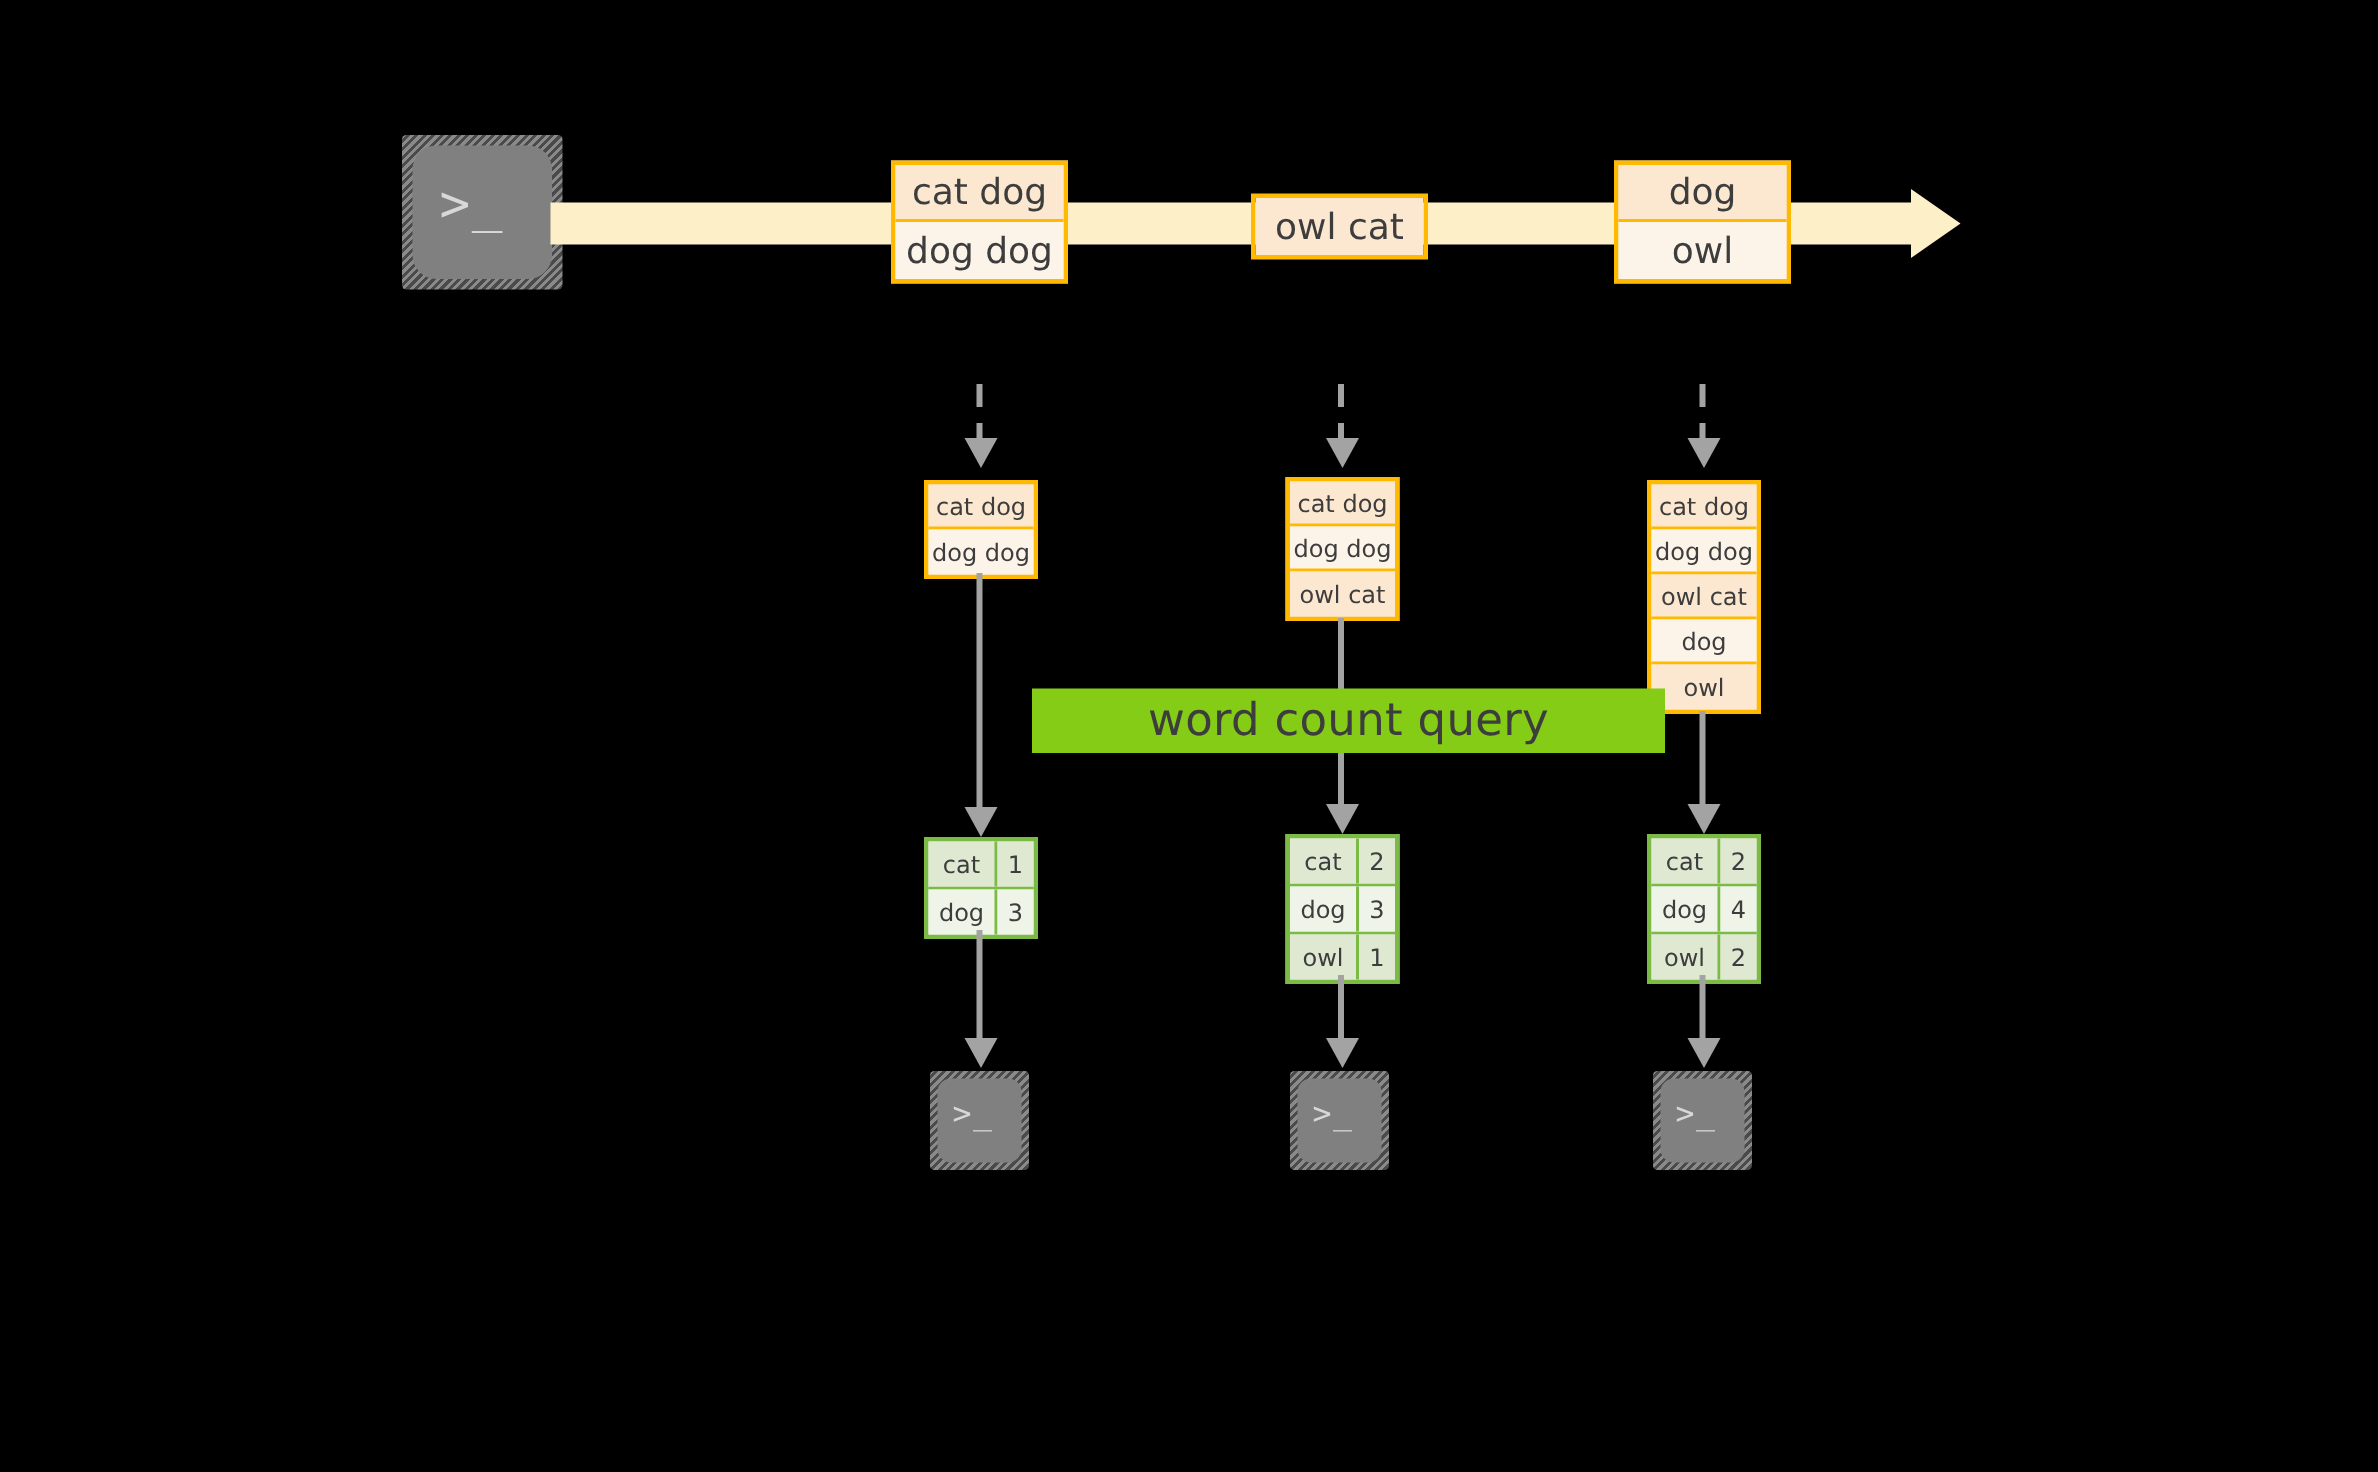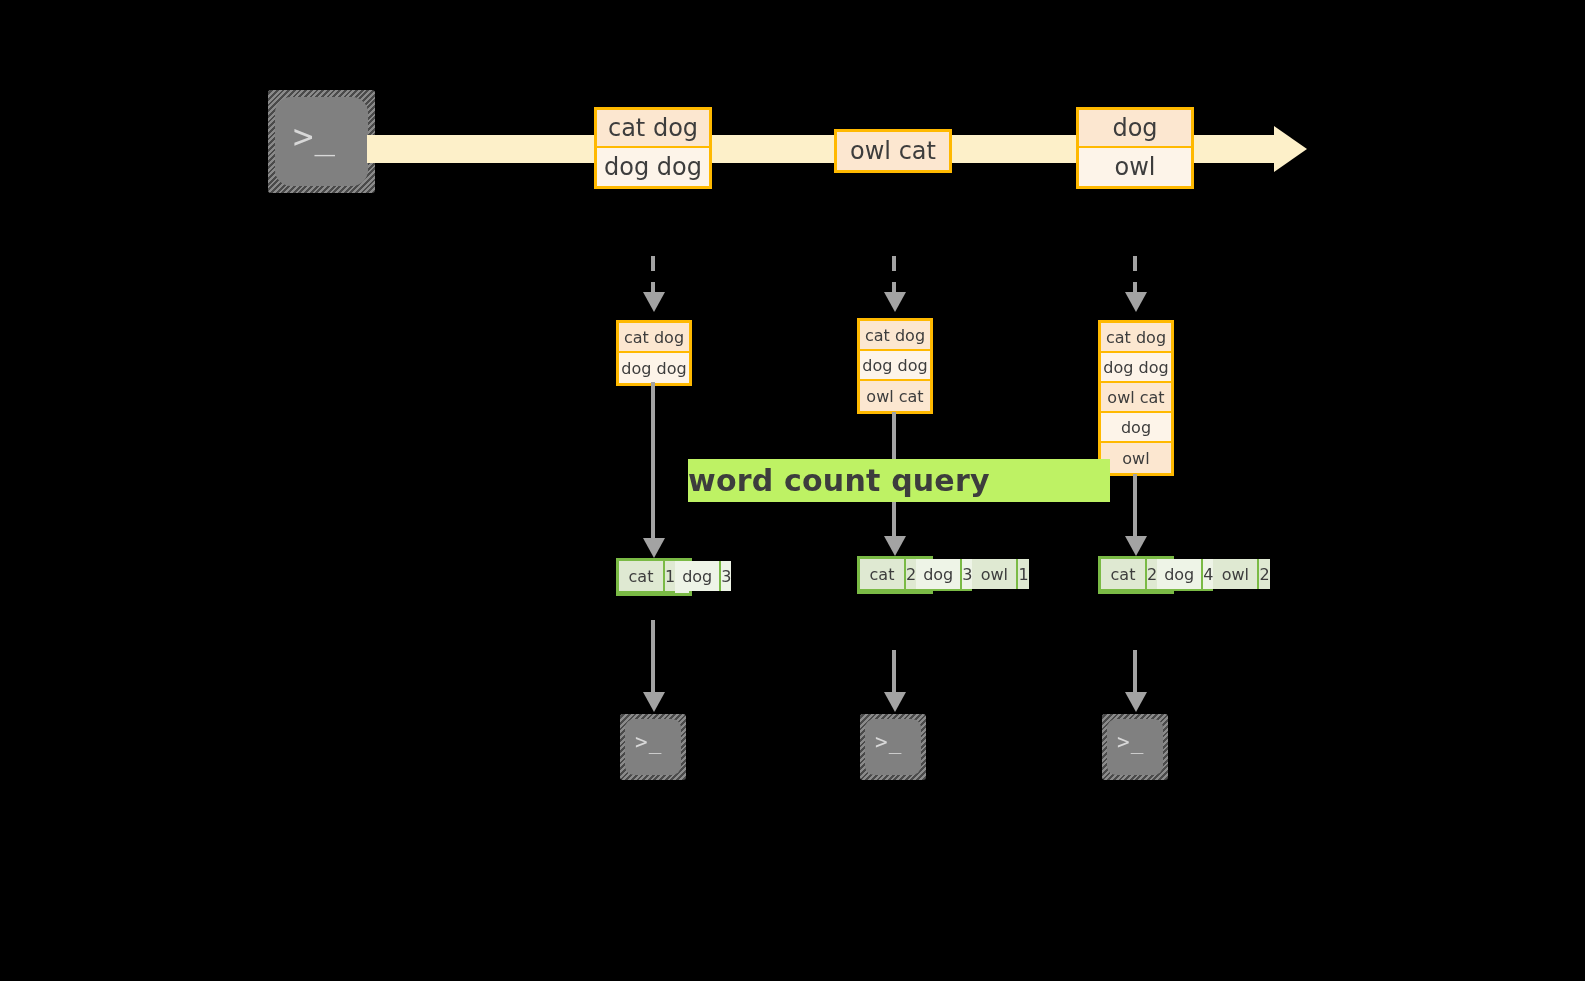--- a/index.html
+++ b/index.html
@@ -92,21 +92,21 @@
 
   .abox.top-size .row { height: 38px; font-size: 24px; }
   .abox.mid-size .row { height: 30px; font-size: 16px; }
 
   
   .gtable {
     position: absolute;
     box-sizing: border-box;
     border: 3px solid #7aba45;
     display: flex;
-    flex-direction: row;
+    flex-direction: column;
     background: #eef4e7;
   }
   .gtable .grow {
     display: flex;
     height: 30px;
     border-bottom: 2px solid #7aba45;
   }
   .gtable .grow:last-child { border-bottom: none; }
   .gtable .grow.shade-a .gc { background: #dfe9d2; }
   .gtable .grow.shade-b .gc { background: #eef4e7; }
@@ -141,24 +141,24 @@
     width: 0;
     height: 0;
     border-left: 11px solid transparent;
     border-right: 11px solid transparent;
     border-top: 20px solid #a3a3a3;
   }
 
   
   .banner {
     position: absolute;
-    background: #bef264;
+    background: #84cc16;
     display: flex;
     align-items: center;
-    font-weight: bold;
+    justify-content: center;
   }
   .banner .text {
     font-size: 30px;
     color: #3d3d3d;
     white-space: nowrap;
     letter-spacing: 0.2px;
   }
 </style>
 </head>
 <body>

